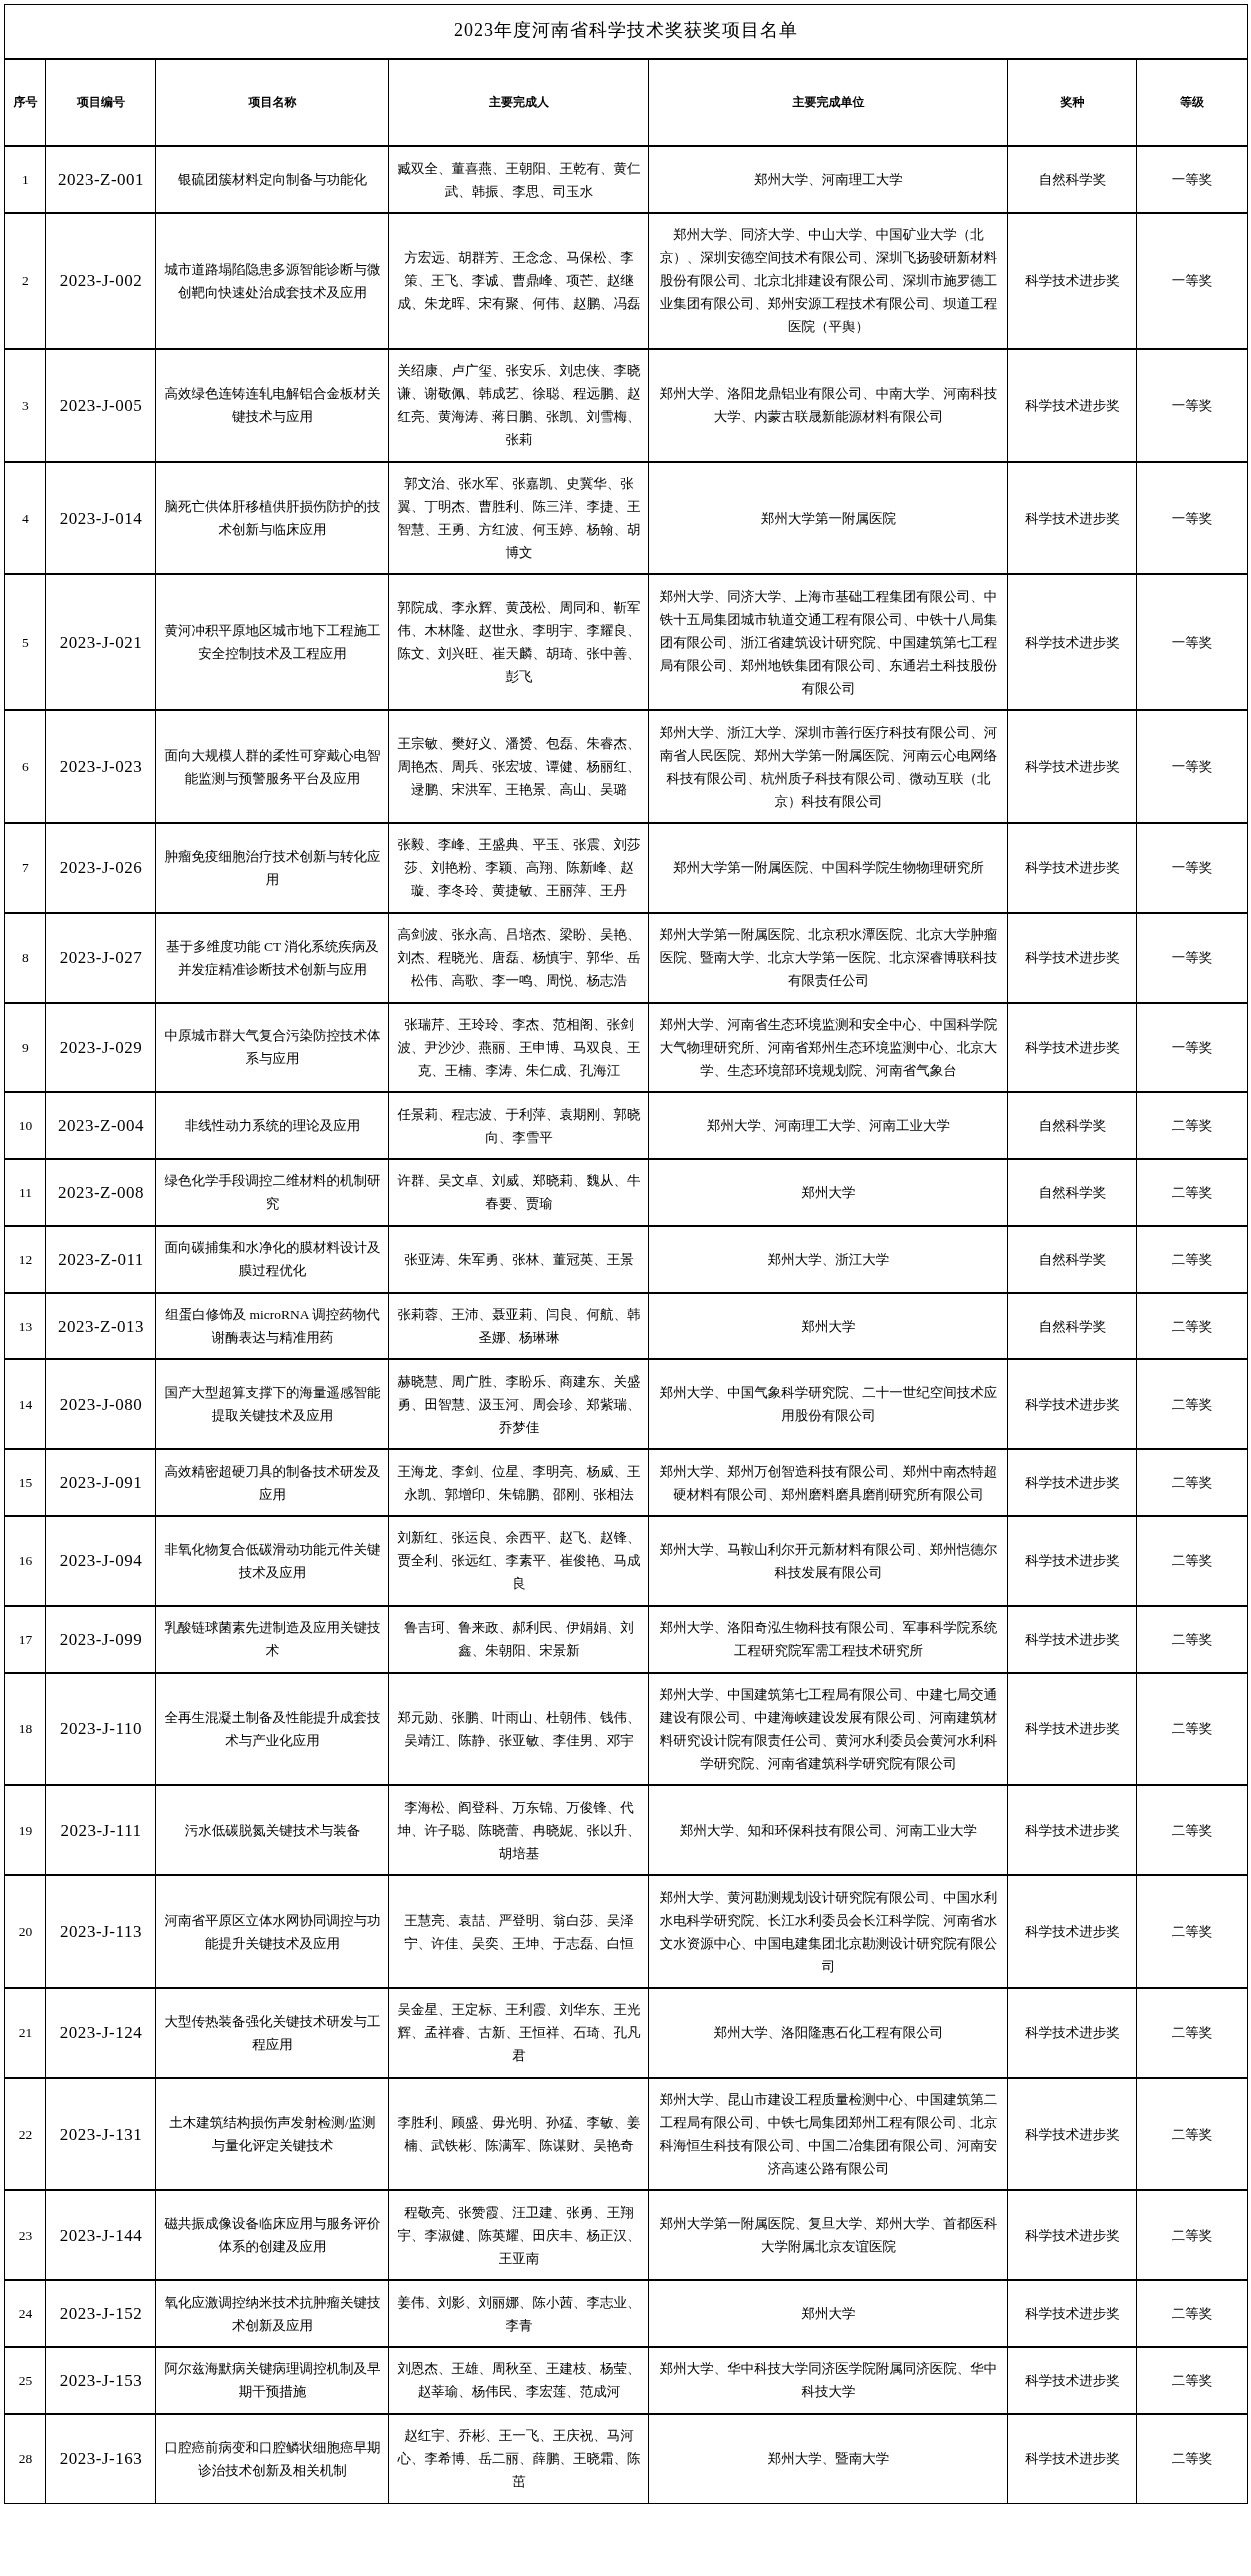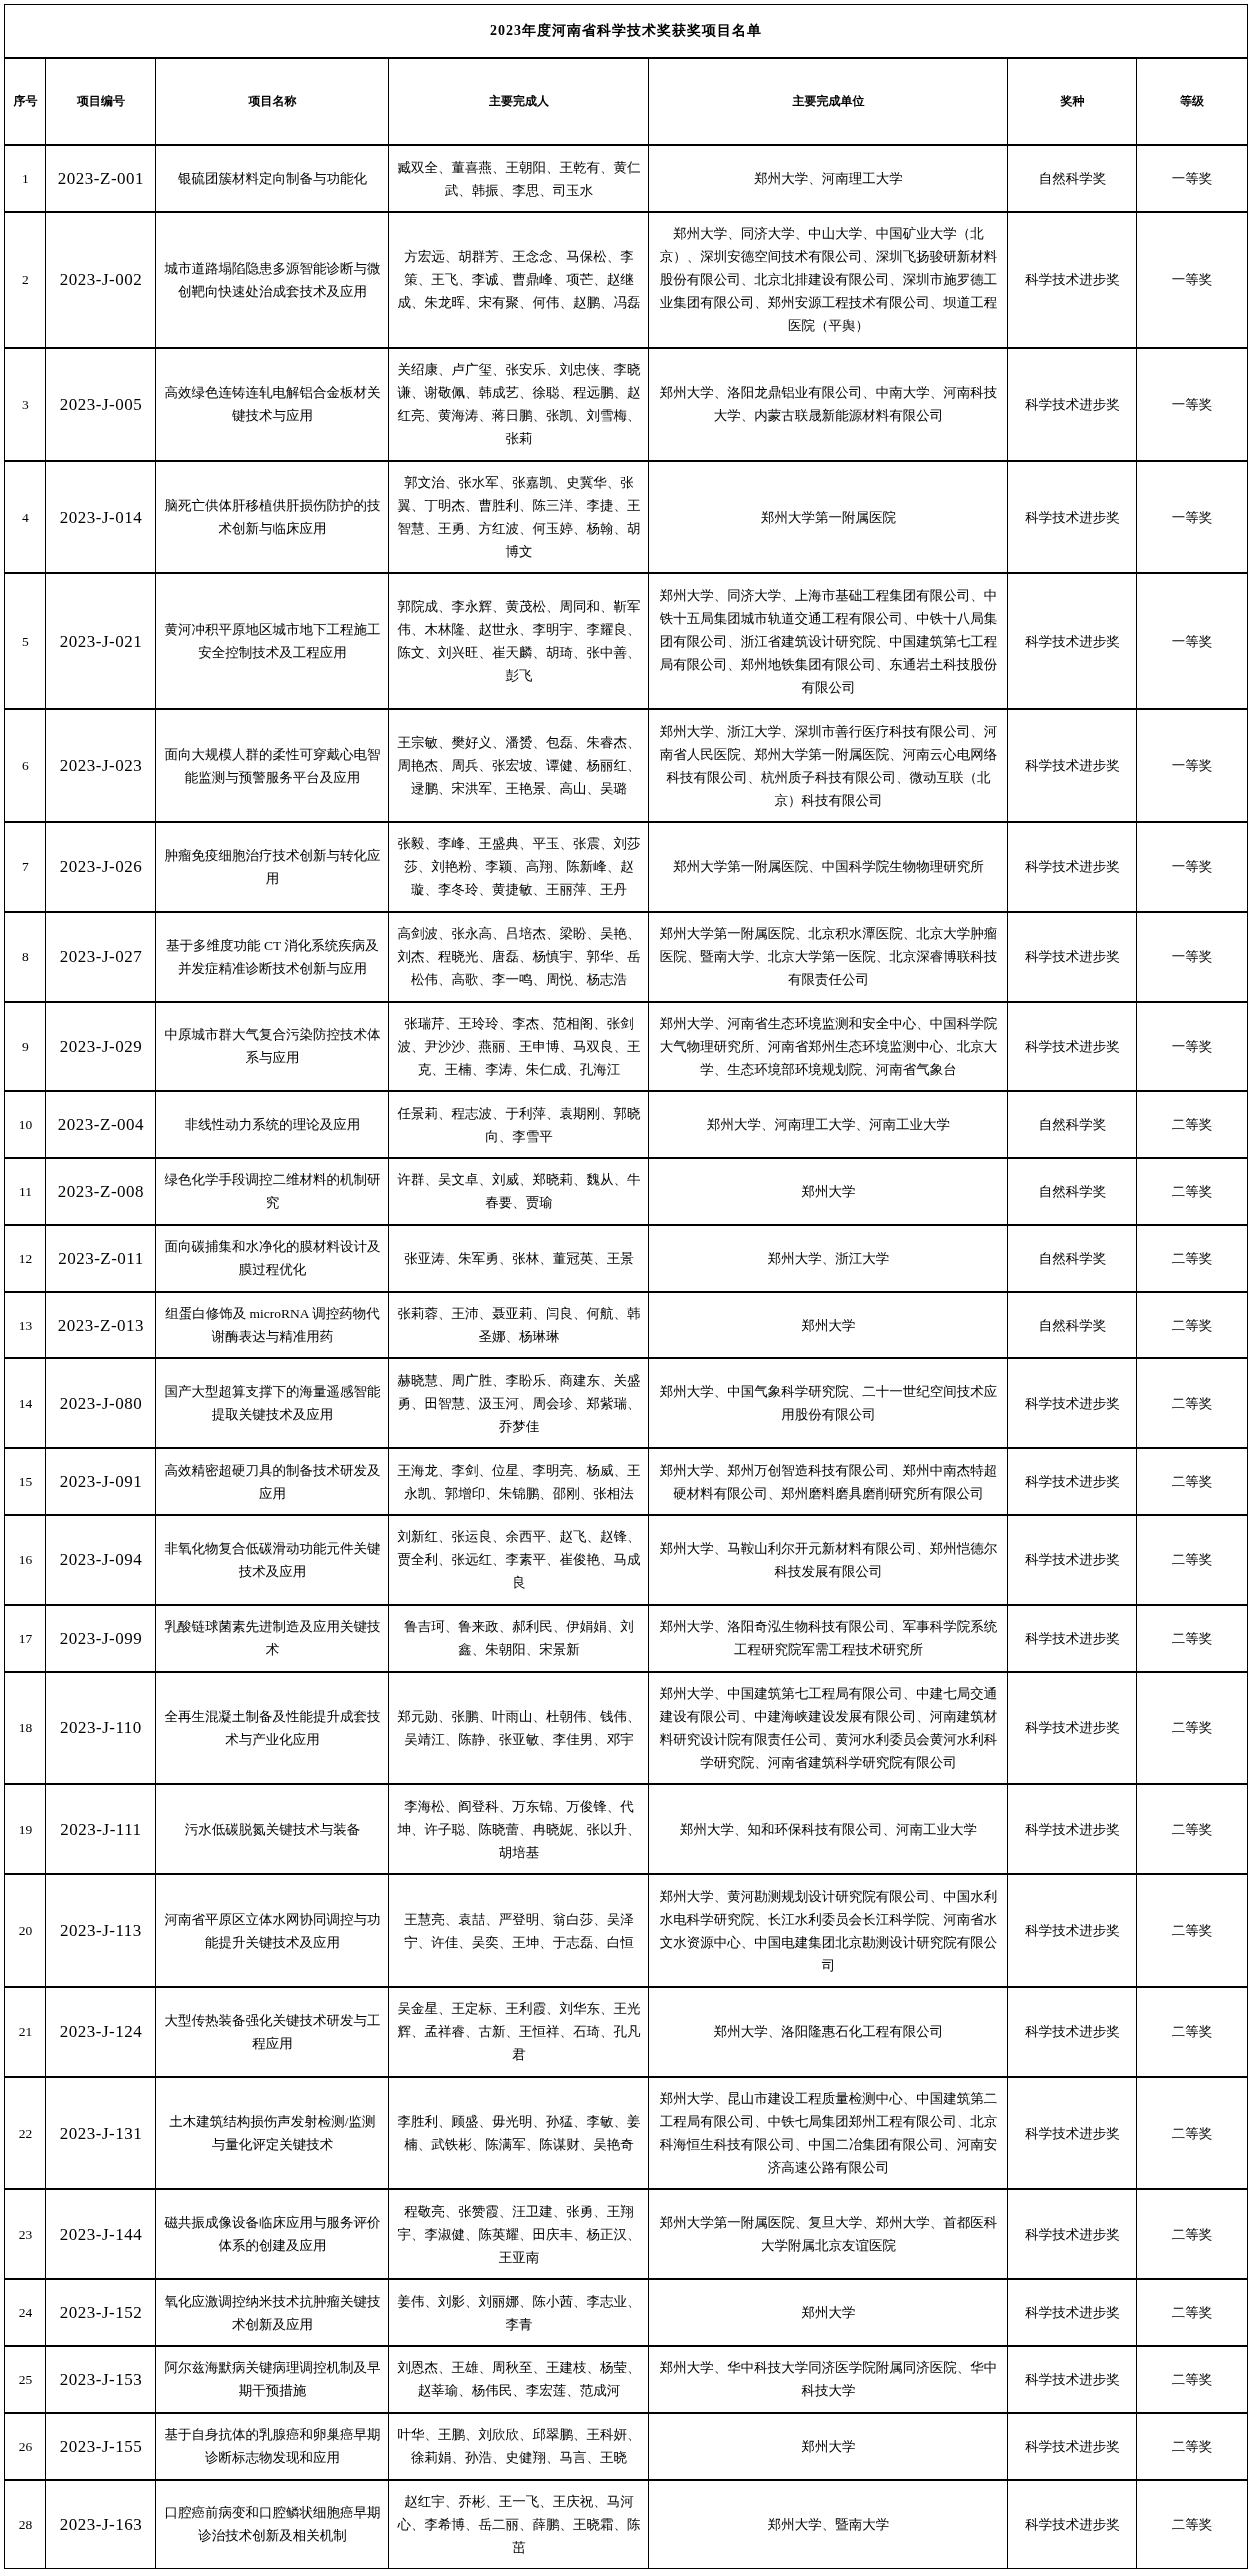--- a/index.html
+++ b/index.html
@@ -24,22 +24,22 @@
     font-size:13.5px;
     line-height:23px;
     padding:6.2px 5.2px;
     word-break:break-all;
   }
   tr.title-row td{
     border-bottom:none;
     padding:13.5px 5.2px 15.6px 5.2px;
   }
   .doc-title{
-    font-size:14px;
-    font-weight:bold;
+    font-size:18px;
+    font-weight:normal;
     letter-spacing:1px;
   }
   tr.header-row th{
     border-top:2.6px solid #000;
     border-bottom:2.6px solid #000;
     font-size:12px;
     font-weight:bold;
     padding:31px 4.2px;
   }
   tr.data-row td{
@@ -302,29 +302,20 @@
         <tr class="data-row">
           <td class="c-no cell-no">25</td>
           <td class="c-code cell-code">2023-J-153</td>
           <td class="c-name cell-name">阿尔兹海默病关键病理调控机制及早期干预措施</td>
           <td class="c-people cell-people">刘恩杰、王雄、周秋至、王建枝、杨莹、赵莘瑜、杨伟民、李宏莲、范成河</td>
           <td class="c-units cell-units">郑州大学、华中科技大学同济医学院附属同济医院、华中科技大学</td>
           <td class="c-award cell-award">科学技术进步奖</td>
           <td class="c-grade cell-grade">二等奖</td>
         </tr>
         <tr class="data-row">
-          <td class="c-no cell-no">26</td>
-          <td class="c-code cell-code">2023-J-155</td>
-          <td class="c-name cell-name">基于自身抗体的乳腺癌和卵巢癌早期诊断标志物发现和应用</td>
-          <td class="c-people cell-people">叶华、王鹏、刘欣欣、邱翠鹏、王科妍、徐莉娟、孙浩、史健翔、马言、王晓</td>
-          <td class="c-units cell-units">郑州大学</td>
-          <td class="c-award cell-award">科学技术进步奖</td>
-          <td class="c-grade cell-grade">二等奖</td>
-        </tr>
-        <tr class="data-row">
           <td class="c-no cell-no">28</td>
           <td class="c-code cell-code">2023-J-163</td>
           <td class="c-name cell-name">口腔癌前病变和口腔鳞状细胞癌早期诊治技术创新及相关机制</td>
           <td class="c-people cell-people">赵红宇、乔彬、王一飞、王庆祝、马河心、李希博、岳二丽、薛鹏、王晓霜、陈茁</td>
           <td class="c-units cell-units">郑州大学、暨南大学</td>
           <td class="c-award cell-award">科学技术进步奖</td>
           <td class="c-grade cell-grade">二等奖</td>
         </tr>
       </tbody>
   </table>

